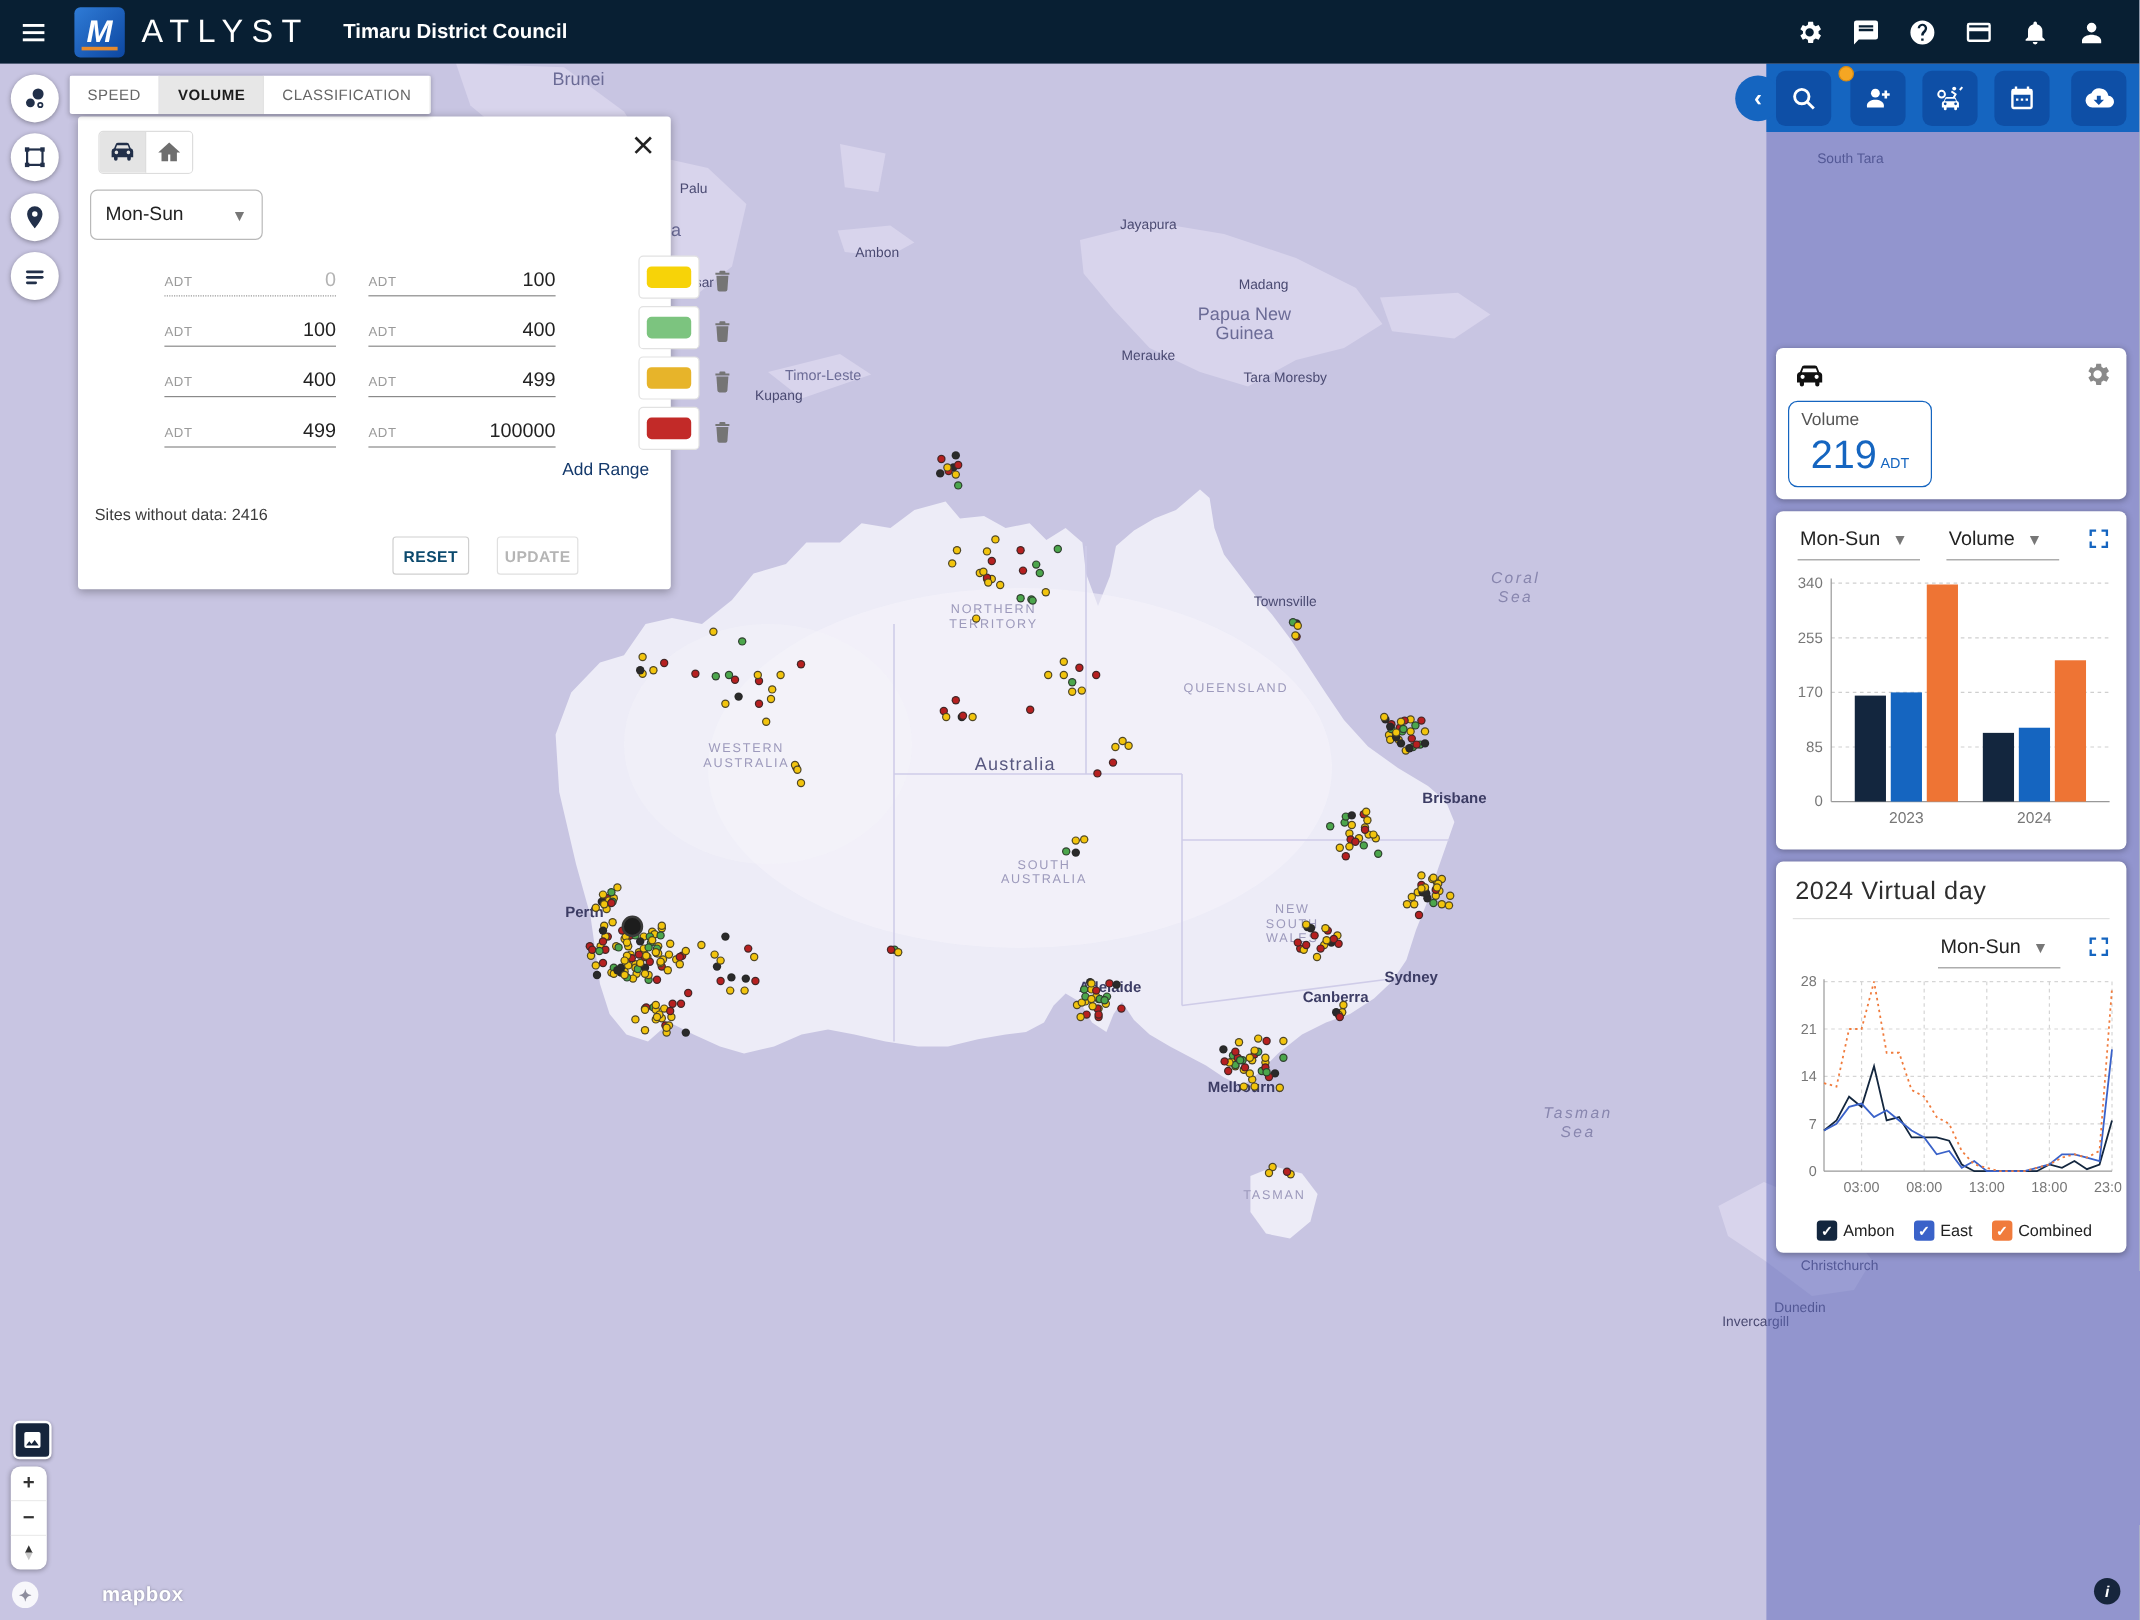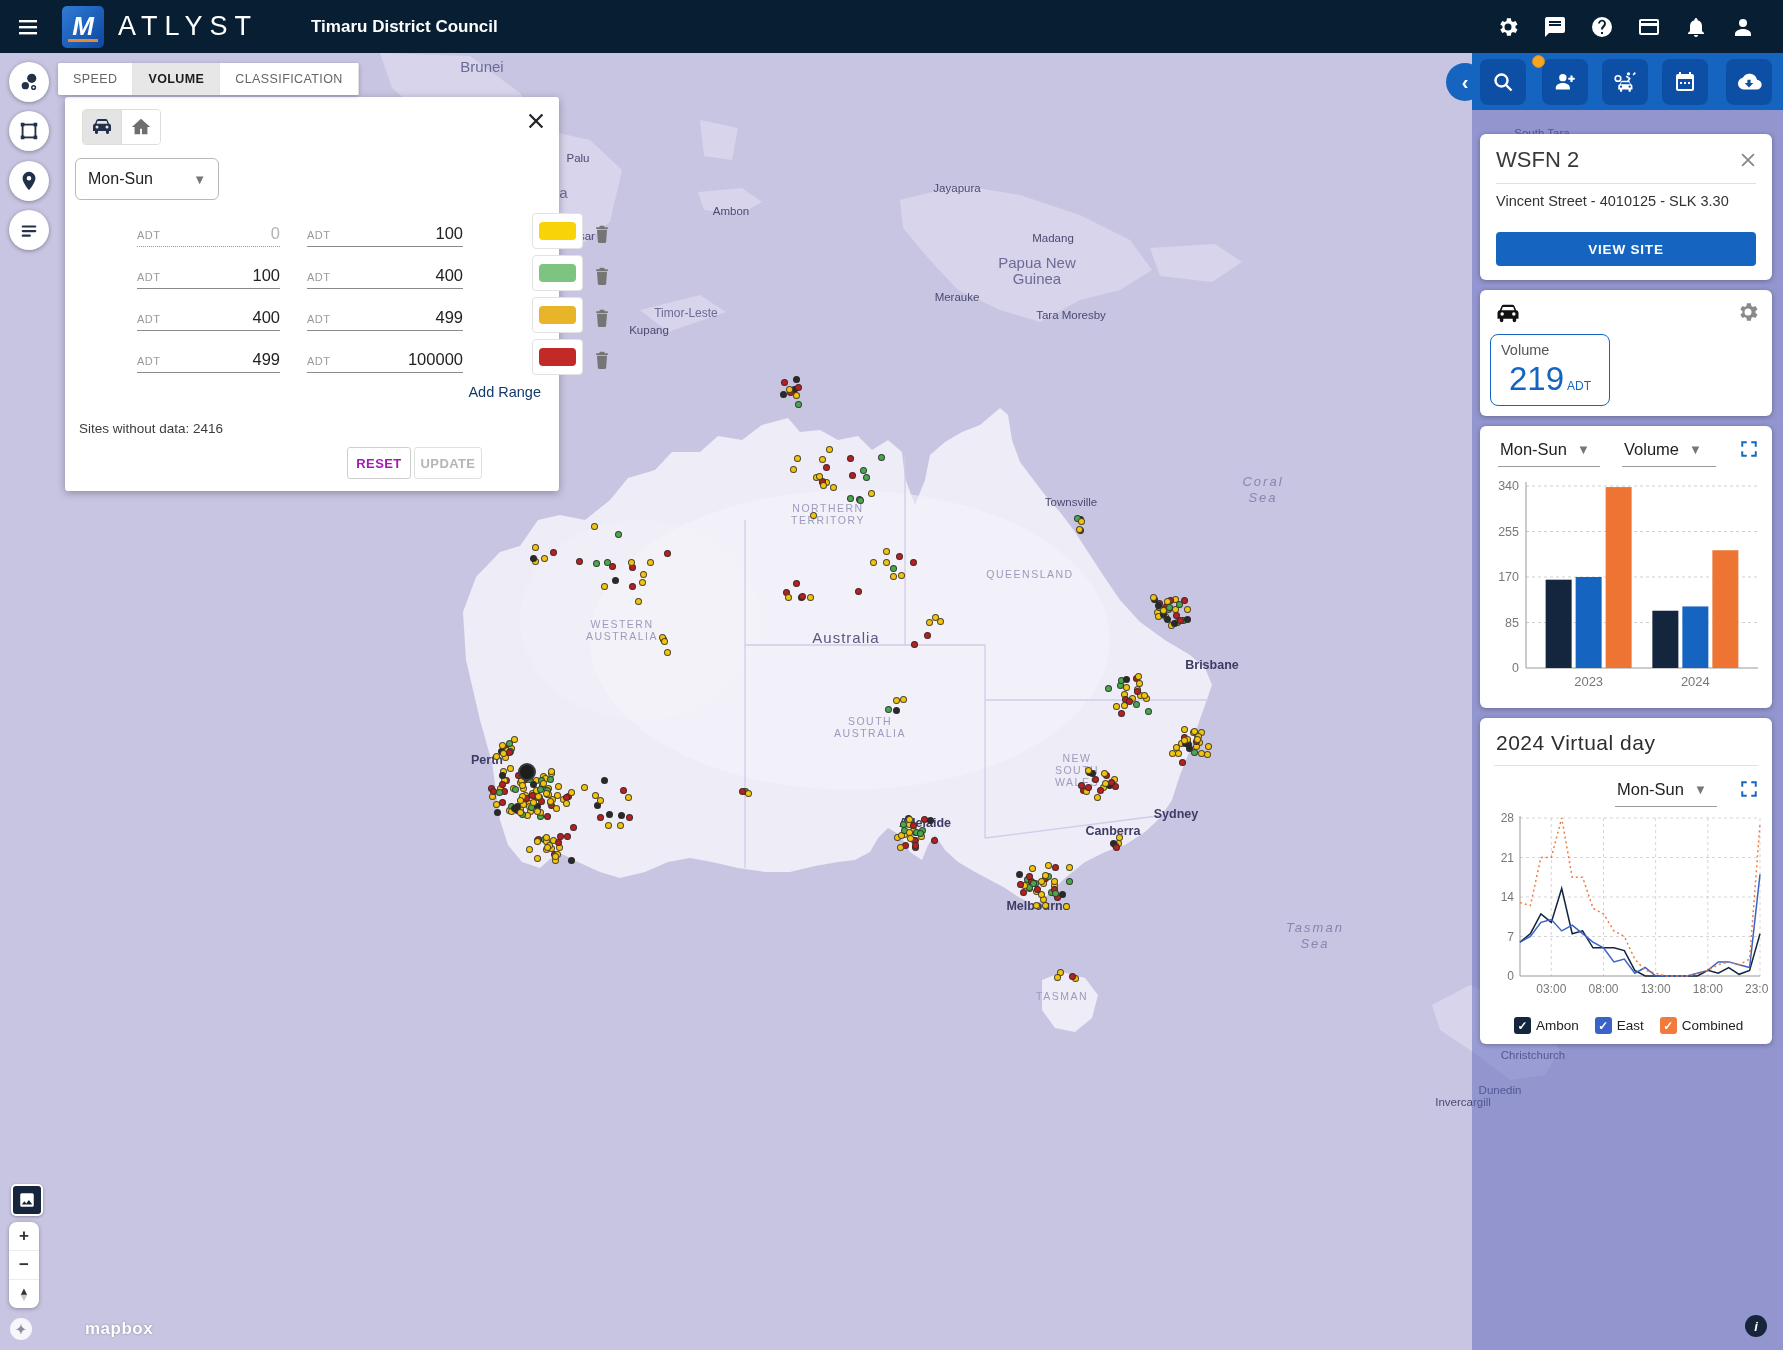--- a/index.html
+++ b/index.html
@@ -8,21 +8,21 @@
   .abs{position:absolute;}
   
   #navbar{left:0;top:0;width:1783px;height:53px;background:#081f33;display:flex;align-items:center;z-index:30;}
   .nav-icon{width:24px;height:24px;color:#fff;}
   #hamburger{margin:0 22px 0 16px;cursor:pointer;}
   #logo{width:42px;height:42px;border-radius:5px;background:linear-gradient(135deg,#2f7bd6,#0d47a1);
         display:flex;align-items:center;justify-content:center;position:relative;}
   #logo span{color:#fff;font-size:26px;font-weight:bold;font-style:italic;}
   #logo::after{content:"";position:absolute;left:6px;right:6px;bottom:6px;height:3px;background:#e88b2d;}
   #brand{color:#fff;font-size:27px;font-weight:300;letter-spacing:7px;margin-left:14px;}
-  #org-title{color:#fff;font-size:17px;font-weight:700;margin-left:53px;}
+  #org-title{color:#fff;font-size:17px;font-weight:700;margin-left:28px;}
   #nav-right{margin-left:auto;display:flex;gap:23px;align-items:center;padding-right:28px;}
   
   .rail-btn{left:9px;width:40px;height:40px;border-radius:50%;background:#fff;box-shadow:0 1px 4px rgba(0,0,0,.35);
             display:flex;align-items:center;justify-content:center;color:#22304a;z-index:12;}
   
   #tabbar{left:58px;top:63px;display:flex;box-shadow:0 1px 4px rgba(0,0,0,.25);z-index:14;border-radius:2px;overflow:hidden;}
   .tab{background:#fff;color:#666;font-size:12.5px;letter-spacing:.4px;padding:9px 15px;border-right:1px solid #e3e3e3;cursor:pointer;}
   .tab.active{background:#e7e7e7;color:#1c1c1c;font-weight:700;}
   
   #vol-panel{left:65px;top:97px;width:494px;height:394px;background:#fff;border-radius:3px;
@@ -44,22 +44,22 @@
   .field .flabel{font-size:11px;color:#9a9a9a;letter-spacing:.5px;}
   .field .fval{font-size:16.5px;color:#222;}
   .field.disabled{border-bottom:1px dotted #9a9a9a;}
   .field.disabled .fval{color:#b3b3b3;}
   .swatch{position:absolute;left:467px;bottom:8px;width:49px;height:34px;border:1px solid #e2e2e2;border-radius:4px;
           display:flex;align-items:center;justify-content:center;background:#fff;cursor:pointer;}
   .swatch i{display:block;width:37px;height:18px;border-radius:4px;}
   .trash{position:absolute;left:527px;bottom:12px;width:20px;height:22px;color:#757575;cursor:pointer;}
   #add-range{position:absolute;right:18px;top:287px;font-size:14.5px;color:#14396b;cursor:pointer;}
   #sites-nodata{position:absolute;left:14px;top:324px;font-size:13.5px;color:#3c3c3c;}
-  #btn-reset{position:absolute;left:282px;top:350px;width:62px;height:30px;border:1px solid #cfcfcf;border-radius:3px;
-             background:#fff;color:#a21caf;font-size:13px;font-weight:700;letter-spacing:.4px;display:flex;align-items:center;justify-content:center;}
+  #btn-reset{position:absolute;left:262px;top:350px;width:62px;height:30px;border:1px solid #cfcfcf;border-radius:3px;
+             background:#fff;color:#0c4a6e;font-size:13px;font-weight:700;letter-spacing:.4px;display:flex;align-items:center;justify-content:center;}
   #btn-update{position:absolute;left:349px;top:350px;width:66px;height:30px;border:1px solid #e0e0e0;border-radius:3px;
              background:#fff;color:#b5b5b5;font-size:13px;font-weight:700;letter-spacing:.4px;display:flex;align-items:center;justify-content:center;}
   
   #right-panel{left:1472px;top:53px;width:311px;height:1297px;background:rgba(92,102,186,.50);z-index:20;}
   #right-toolbar{position:absolute;left:0;top:0;width:311px;height:57px;background:#1565c0;}
   .tool-tile{position:absolute;top:6px;width:46px;height:46px;border-radius:8px;background:#0e4fa6;display:flex;
              align-items:center;justify-content:center;color:#fff;cursor:pointer;}
   #collapse-btn{position:absolute;left:-26px;top:10px;width:38px;height:38px;border-radius:50%;background:#1565c0;
                 color:#fff;display:flex;align-items:center;justify-content:center;font-size:20px;font-weight:700;cursor:pointer;}
   #toolbar-badge{position:absolute;left:60px;top:2px;width:11px;height:11px;border-radius:50%;background:#f5a623;border:1px solid #d88b12;}
@@ -822,30 +822,20 @@
           </svg>
       </div>
       <div class="tool-tile" style="left:254px">
         <svg width="26" height="26" viewBox="0 0 24 24" fill="currentColor">
             <path d="M19.4 10a7 7 0 0 0-13.1-1.9A5.5 5.5 0 0 0 7 19h12a4.5 4.5 0 0 0 .4-9zM12 17l-4-4h2.5v-3h3v3H16z"></path>
           </svg>
       </div>
       <div id="toolbar-badge"></div>
     </div>
 
-    <div id="site-card" class="card">
-      <h2>WSFN 2</h2>
-      <svg id="site-close" viewBox="0 0 24 24" fill="none" stroke="currentColor" stroke-width="2.2">
-          <line x1="5" y1="5" x2="19" y2="19"></line>
-          <line x1="19" y1="5" x2="5" y2="19"></line>
-        </svg>
-      <hr>
-      <div id="site-sub">Vincent Street - 4010125 - SLK 3.30</div>
-      <button id="view-site">VIEW SITE</button>
-    </div>
 
     <div id="stats-card" class="card">
       <svg id="stats-car" width="28" height="28" viewBox="0 0 24 24" fill="currentColor">
           <path d="M18.9 8.5 17.7 5.6A2 2 0 0 0 15.8 4H8.2a2 2 0 0 0-1.9 1.6L5.1 8.5A2.6 2.6 0 0 0 3 11v5h2v1.5a1.5 1.5 0 0 0 3 0V16h8v1.5a1.5 1.5 0 0 0 3 0V16h2v-5a2.6 2.6 0 0 0-2.1-2.5zM7.5 6h9l1 2.8h-11zM7 13.5A1.5 1.5 0 1 1 8.5 12 1.5 1.5 0 0 1 7 13.5zm10 0A1.5 1.5 0 1 1 18.5 12 1.5 1.5 0 0 1 17 13.5z"></path>
         </svg>
       <svg id="stats-gear" width="24" height="24" viewBox="0 0 24 24" fill="currentColor">
           <path d="M19.4 13a7.5 7.5 0 0 0 .1-1 7.5 7.5 0 0 0-.1-1l2.1-1.6-2-3.5-2.5 1a7.6 7.6 0 0 0-1.7-1l-.4-2.7h-4l-.4 2.7a7.6 7.6 0 0 0-1.7 1l-2.5-1-2 3.5L6.5 11a7.5 7.5 0 0 0 0 2l-2.2 1.6 2 3.5 2.5-1a7.6 7.6 0 0 0 1.7 1l.4 2.7h4l.4-2.7a7.6 7.6 0 0 0 1.7-1l2.5 1 2-3.5zM12 15.5A3.5 3.5 0 1 1 15.5 12 3.5 3.5 0 0 1 12 15.5z"></path>
         </svg>
       <div class="stat-box" id="stat-vol">
         <div class="stat-label">Volume</div>

